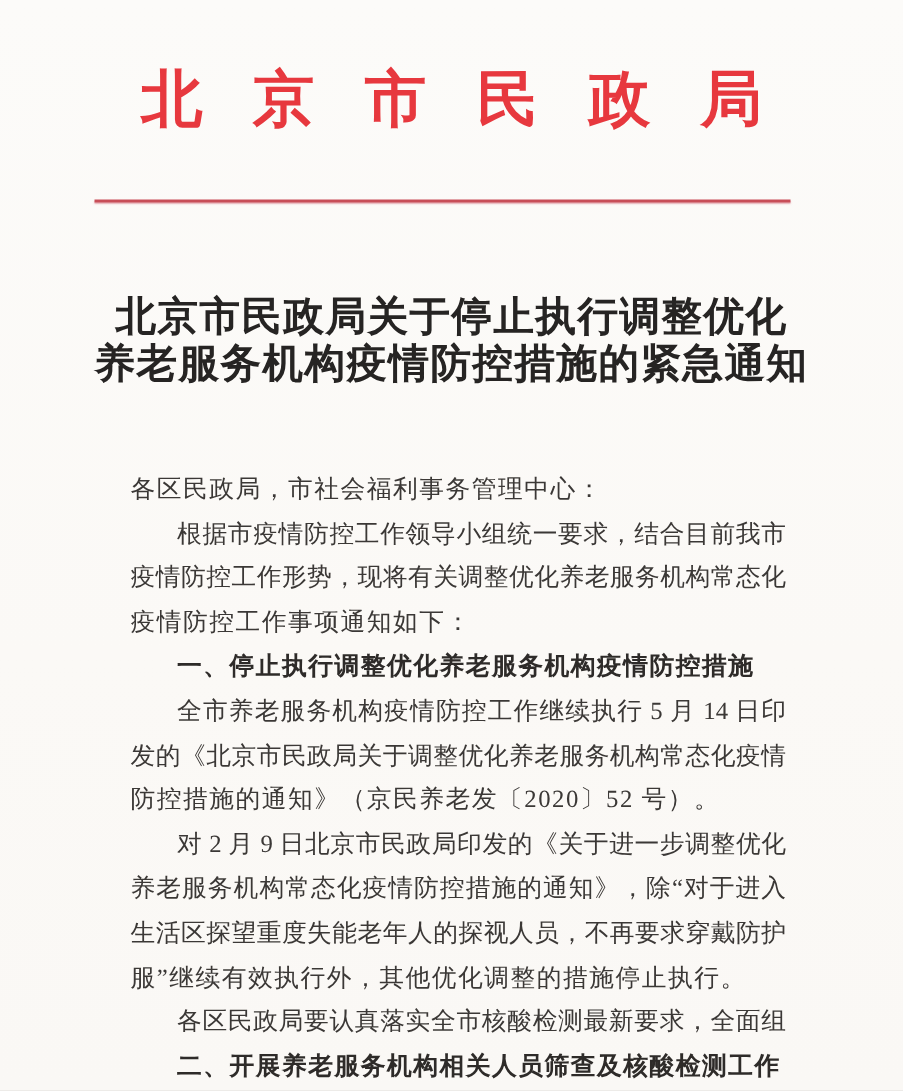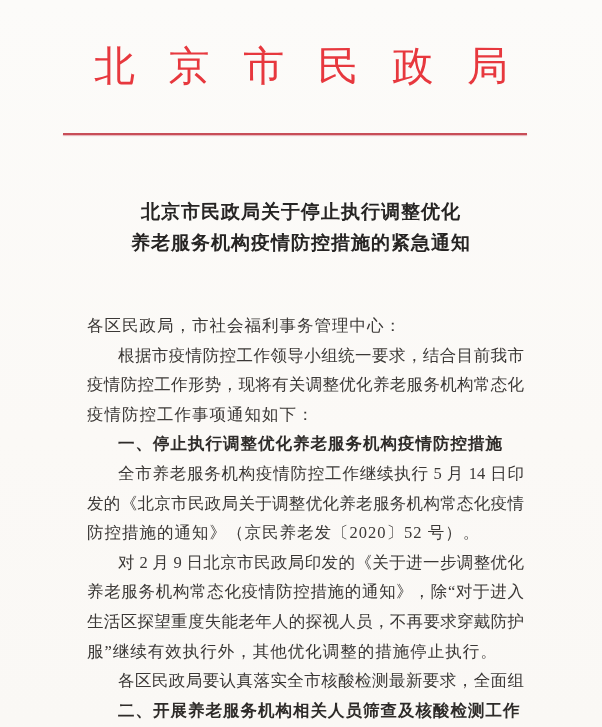--- a/index.html
+++ b/index.html
@@ -19,42 +19,42 @@
   .letterhead {
     position: absolute;
     top: 42px;
     left: 0;
     right: 0;
     text-align: center;
   }
   .agency-name {
     display: inline-block;
     font-size: 41px;
-    font-weight: normal;
+    font-weight: bold;
     letter-spacing: 0.82em;
     margin-right: -0.82em; 
     white-space: nowrap;
     line-height: 1.2;
     text-align: center;
   }
   .red-divider {
     position: absolute;
     top: 133px;
     left: 63px;
     width: 464px;
     height: 2px;
     box-shadow: 0 1px 1px rgba(215, 120, 133, 0.55);
   }
   .doc-title {
     position: absolute;
     top: 196px;
     left: 30px;
     right: 30px;
     text-align: center;
-    font-size: 19px;
+    font-size: 27px;
     font-weight: bold;
     color: #262423;
     line-height: 31px;
     letter-spacing: 1px;
   }
   .doc-body {
     position: absolute;
     top: 283px;
     left: 87px;
     width: 437px;

